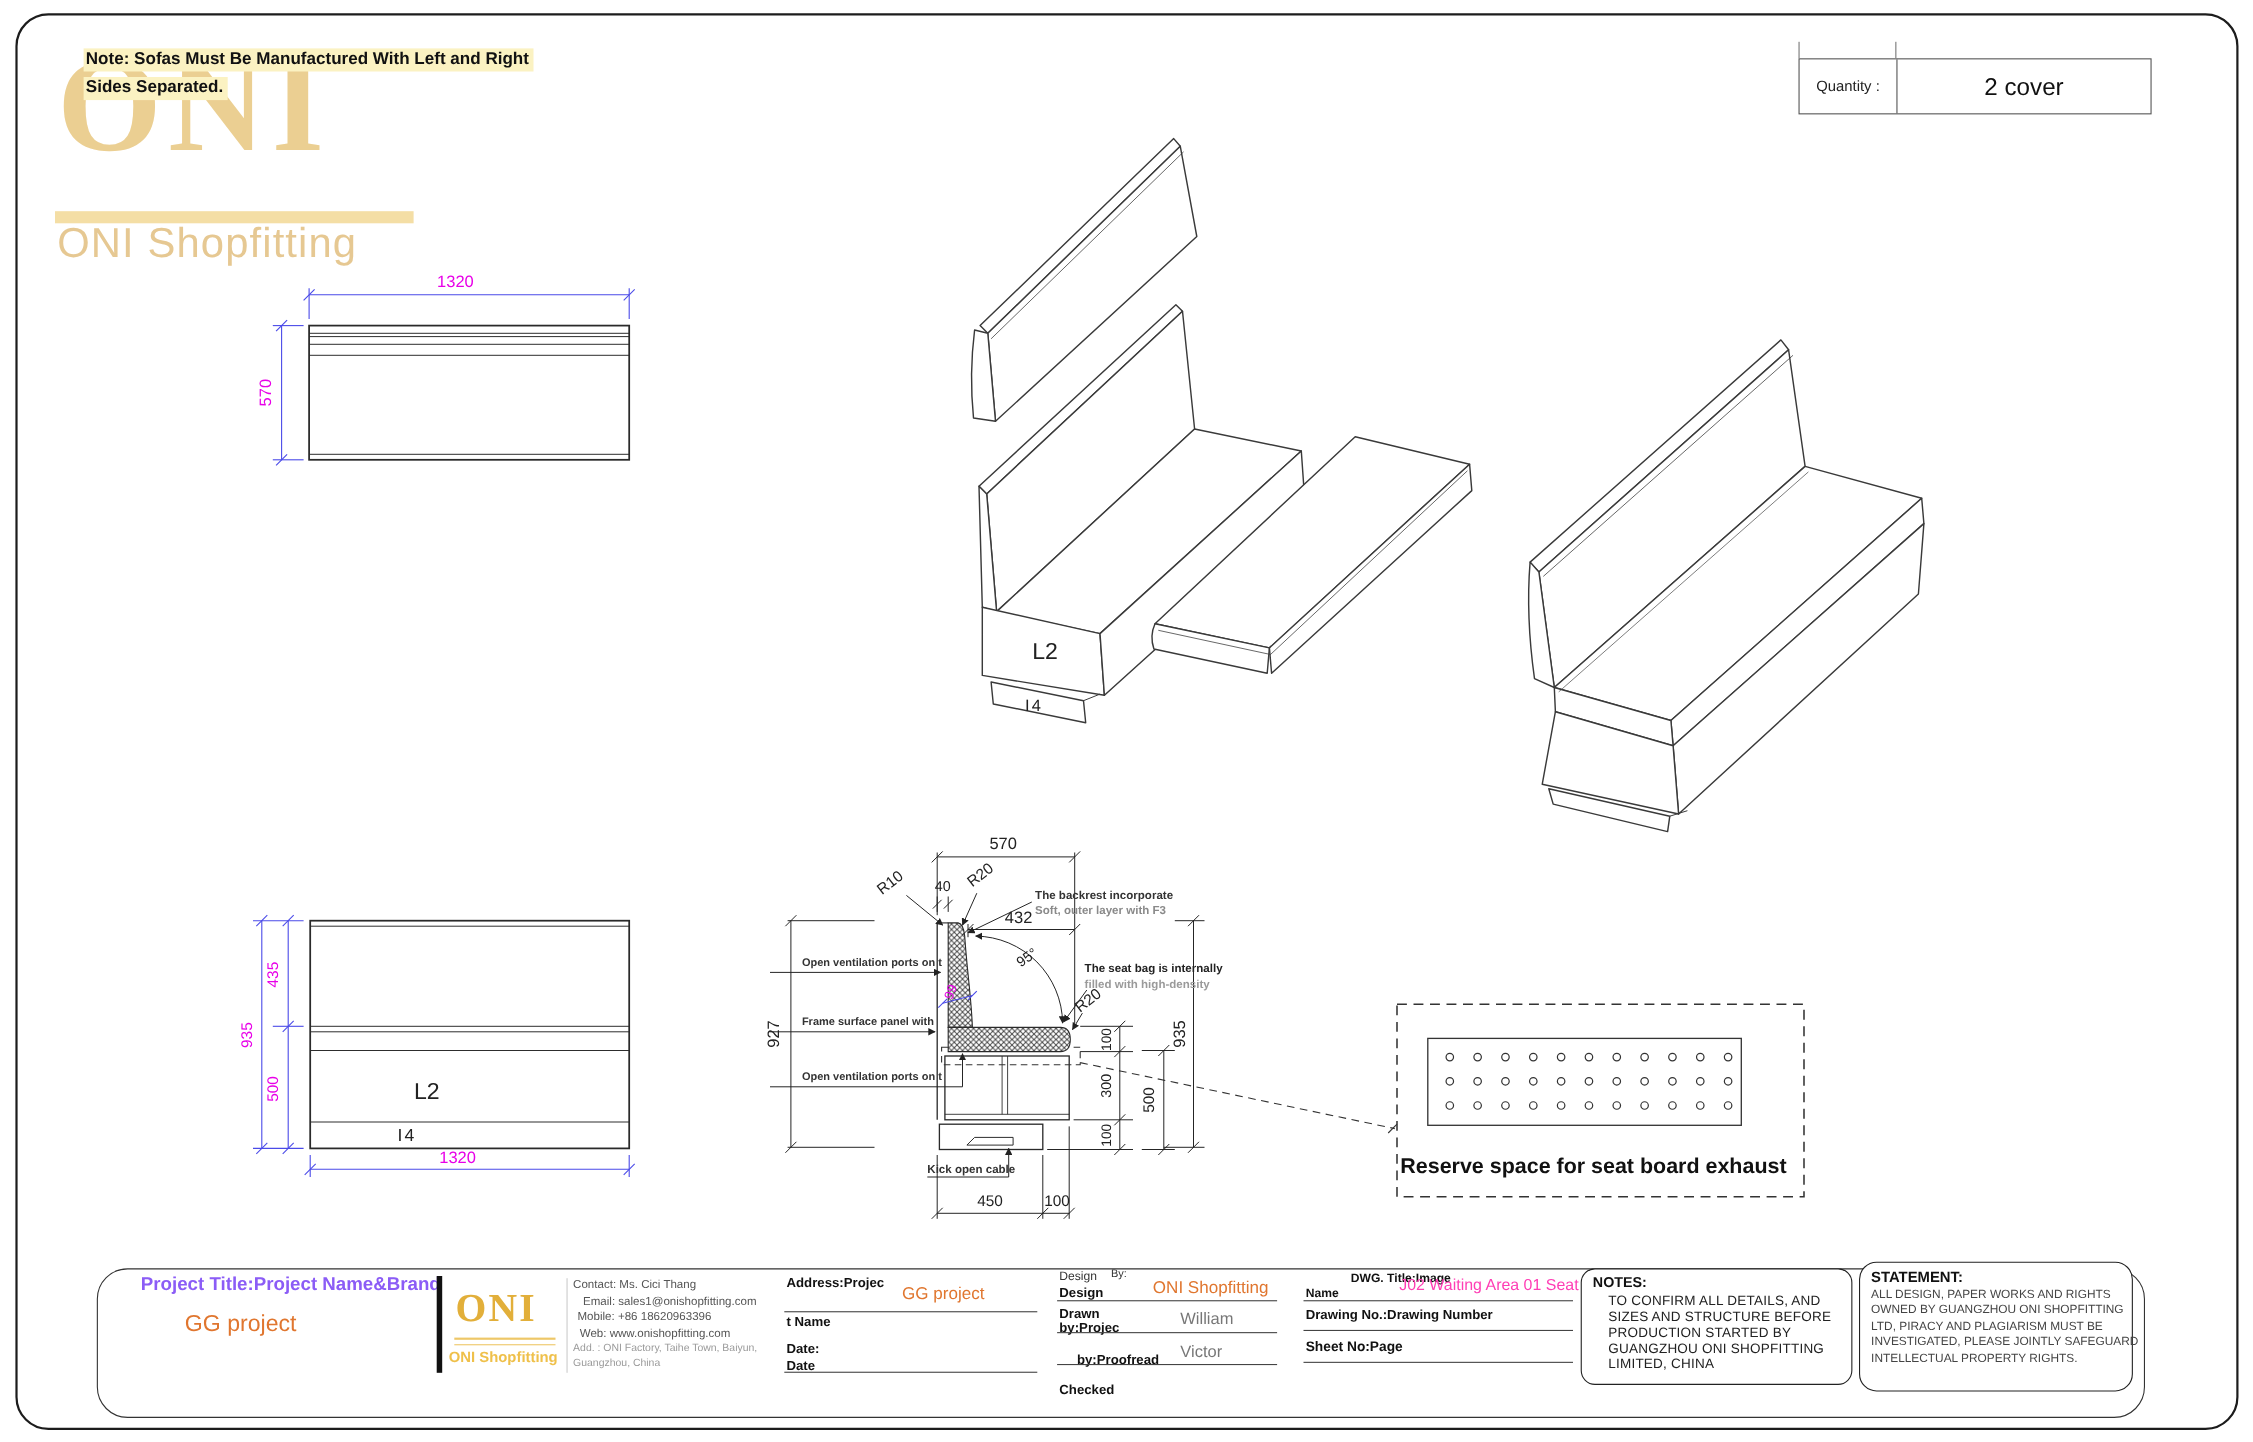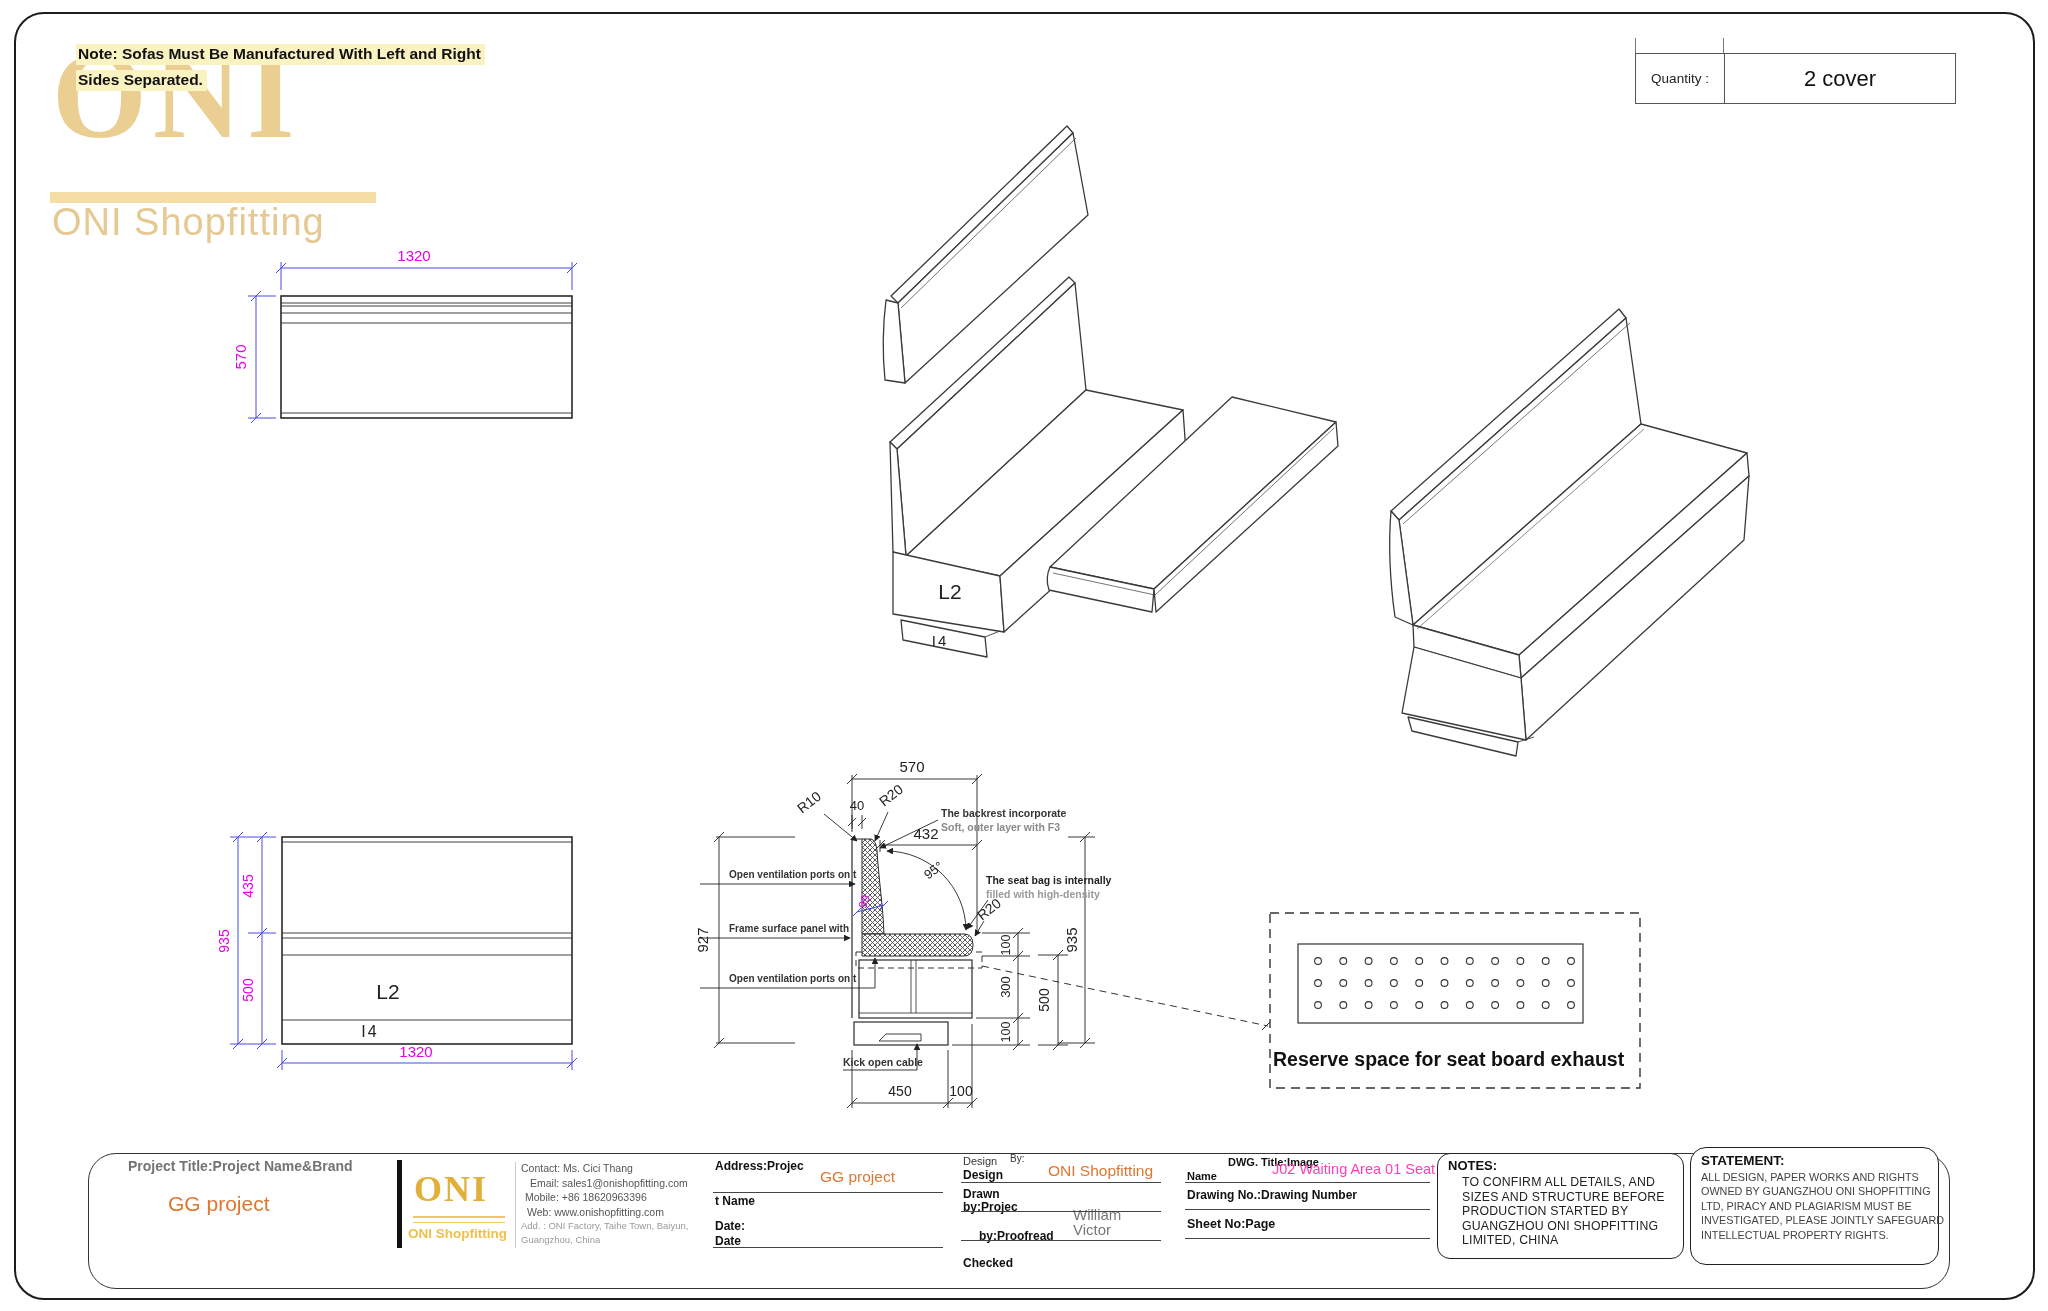--- a/index.html
+++ b/index.html
@@ -20,21 +20,21 @@
   .qty-box{position:absolute;left:1635px;top:53px;width:319px;height:49px;
         border:1.5px solid #555;display:flex;z-index:2;background:#fff;}
   .qty-label{width:88px;border-right:1.5px solid #555;display:flex;align-items:center;
         justify-content:center;font-size:13.5px;color:#222;}
   .qty-value{flex:1;display:flex;align-items:center;justify-content:center;font-size:22px;color:#111;}
   .qty-tick{position:absolute;width:1px;height:15px;background:#777;top:38px;z-index:2;}
   
   .tb-strip{position:absolute;left:88px;top:1153px;width:1860px;height:134px;
         border:1.5px solid #333;border-radius:28px;z-index:2;background:#fff;}
   .abs{position:absolute;z-index:3;}
-  .tb-proj-label{font-weight:bold;font-size:14px;color:#737373;}
+  .tb-proj-label{font-weight:bold;font-size:17px;color:#8b5cf6;}
   .tb-proj-name{font-size:21px;color:#e0762f;}
   .tb-bar{width:5px;height:88px;background:#111;}
   .tb-oni{font-family:"Liberation Serif",serif;font-weight:bold;font-size:36px;color:#e2af3a;letter-spacing:2px;}
   .tb-oni-rule{width:92px;height:4px;border-top:2px solid #eec768;border-bottom:1.5px solid #eec768;}
   .tb-oni-sub{font-weight:bold;font-size:13.5px;color:#efc04a;}
   .tb-vline{width:1px;height:86px;background:#ccc;}
   .contact{font-size:10.5px;color:#555;line-height:14.5px;white-space:nowrap;}
   .contact .dim{color:#9a9a9a;font-size:9.5px;line-height:13.5px;}
   .lbl{font-weight:bold;font-size:12px;color:#111;line-height:14px;white-space:nowrap;}
   .lbl-sm{font-weight:bold;font-size:11px;color:#111;line-height:13px;white-space:nowrap;}
@@ -366,21 +366,21 @@
   <div class="abs uline" style="left:713px;top:1247px;width:230px;"></div>
 
   <div class="abs design-plain" style="left:963px;top:1155px;">Design</div>
   <div class="abs design-by" style="left:1010px;top:1153px;">By:</div>
   <div class="abs lbl" style="left:963px;top:1168px;">Design</div>
   <div class="abs val-orange" style="left:1048px;top:1162px;">ONI Shopfitting</div>
   <div class="abs uline" style="left:961px;top:1182px;width:200px;"></div>
 
   <div class="abs lbl" style="left:963px;top:1187px;">Drawn</div>
   <div class="abs lbl" style="left:963px;top:1200px;">by:Projec</div>
-  <div class="abs val-gray" style="left:1073px;top:1191px;margin-top:15px;">William</div>
+  <div class="abs val-gray" style="left:1073px;top:1191px;">William</div>
   <div class="abs uline" style="left:961px;top:1211px;width:200px;"></div>
 
   <div class="abs lbl" style="left:963px;top:1256px;">Checked</div>
   <div class="abs lbl" style="left:963px;top:1229px;margin-left:16px;">by:Proofread</div>
   <div class="abs val-gray" style="left:1073px;top:1221px;">Victor</div>
   <div class="abs uline" style="left:961px;top:1240px;width:200px;"></div>
 
   <div class="abs lbl-sm" style="left:1187px;top:1156px;padding-left:41px;">DWG. Title:Image</div>
   <div class="abs lbl-sm" style="left:1187px;top:1170px;">Name</div>
   <div class="abs val-pink" style="left:1272px;top:1161px;">J02 Waiting Area 01 Seat 2</div>

